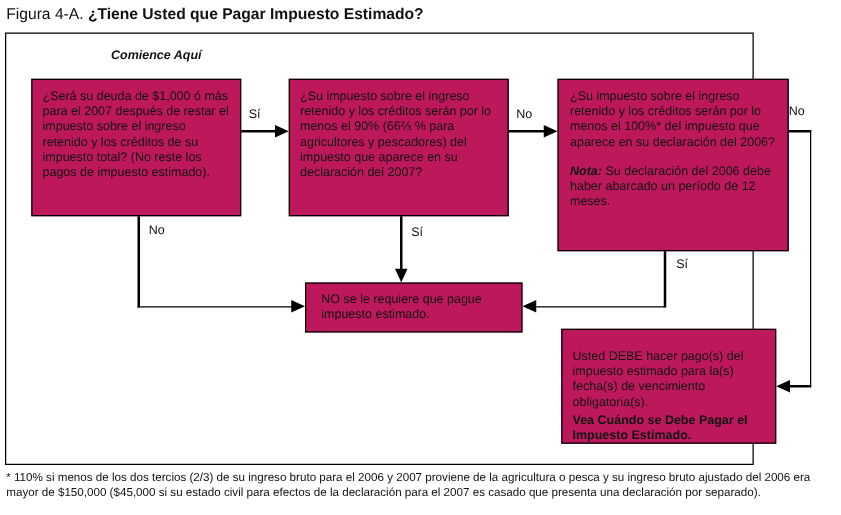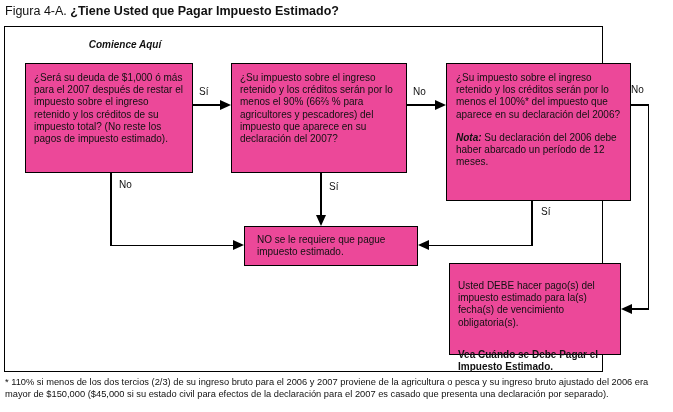--- a/index.html
+++ b/index.html
@@ -7,21 +7,21 @@
     width:673px;height:412px;position:relative;overflow:hidden;
     font-family:"Liberation Sans","DejaVu Sans",sans-serif;color:#111;
     -webkit-font-smoothing:antialiased;
   }
   .title{position:absolute;left:5px;top:4px;font-size:12.5px;white-space:nowrap;}
   .title .prefix{font-weight:normal;}
   .title .main{font-weight:bold;}
   .frame{position:absolute;left:4px;top:26px;width:599px;height:346px;
          border:1.5px solid #000;box-sizing:border-box;}
   .node{position:absolute;border:1.5px solid #000;box-sizing:border-box;
-        background:#ec4899;font-size:10px;line-height:12.2px;}
+        background:#be185d;font-size:10px;line-height:12.2px;}
   .node p{margin:0;}
   .start-label{position:absolute;left:60px;top:12px;width:120px;text-align:center;
         font-style:italic;font-weight:bold;font-size:10px;}
   .edge-label{position:absolute;font-size:10px;}
   .hline,.vline{position:absolute;background:#000;}
   .hline{height:1.5px;}
   .vline{width:1.5px;}
   .arrow{position:absolute;width:0;height:0;}
   .arrow.right{border-top:5px solid transparent;border-bottom:5px solid transparent;border-left:11px solid #000;}
   .arrow.left{border-top:5px solid transparent;border-bottom:5px solid transparent;border-right:11px solid #000;}
@@ -58,21 +58,21 @@
       <span>Su declaración del 2006 debe haber abarcado un período de 12 meses.</span>
     </p>
   </div>
 
   <div class="node" style="left:239px;top:199px;width:174px;height:40px;padding:7px 12px;">
     <p>NO se le requiere que pague impuesto estimado.</p>
   </div>
 
   <div class="node" style="left:444px;top:236px;width:172px;height:92px;padding:16px 8px;">
     <p>Usted DEBE hacer pago(s) del impuesto estimado para la(s) fecha(s) de vencimiento obligatoria(s).</p>
-    <p class="bold-ref" style="margin-top:20px;">Vea Cuándo se Debe Pagar el Impuesto Estimado.</p>
+    <p class="bold-ref" style="margin-top:2px;">Vea Cuándo se Debe Pagar el Impuesto Estimado.</p>
   </div>
 
   <div class="hline" style="left:188px;top:77px;width:30px;"></div>
   <div class="arrow right" style="left:215px;top:72.5px;"></div>
   <div class="edge-label" style="left:194px;top:59px;">Sí</div>
 
   <div class="hline" style="left:402px;top:77px;width:30px;"></div>
   <div class="arrow right" style="left:430px;top:72.5px;"></div>
   <div class="edge-label" style="left:408px;top:59px;">No</div>
 

